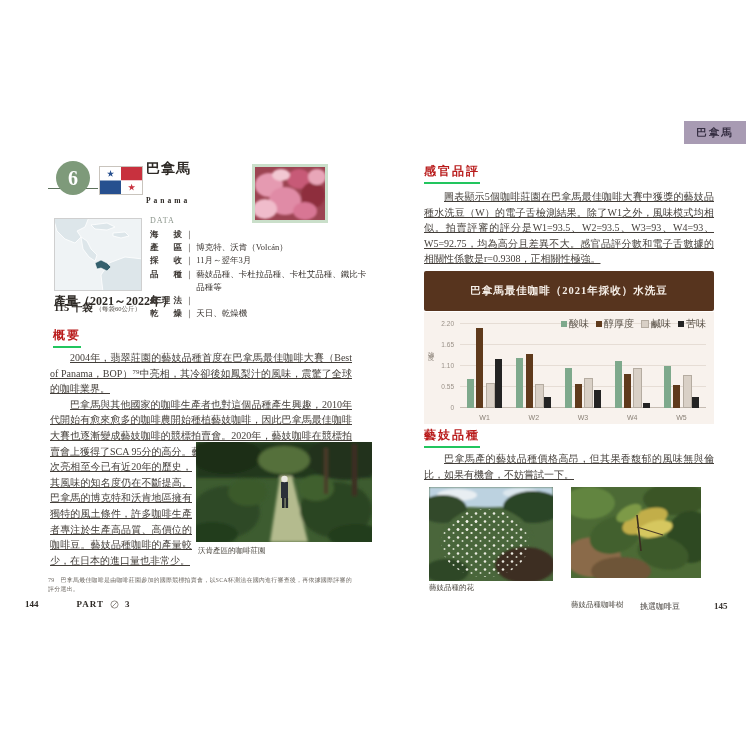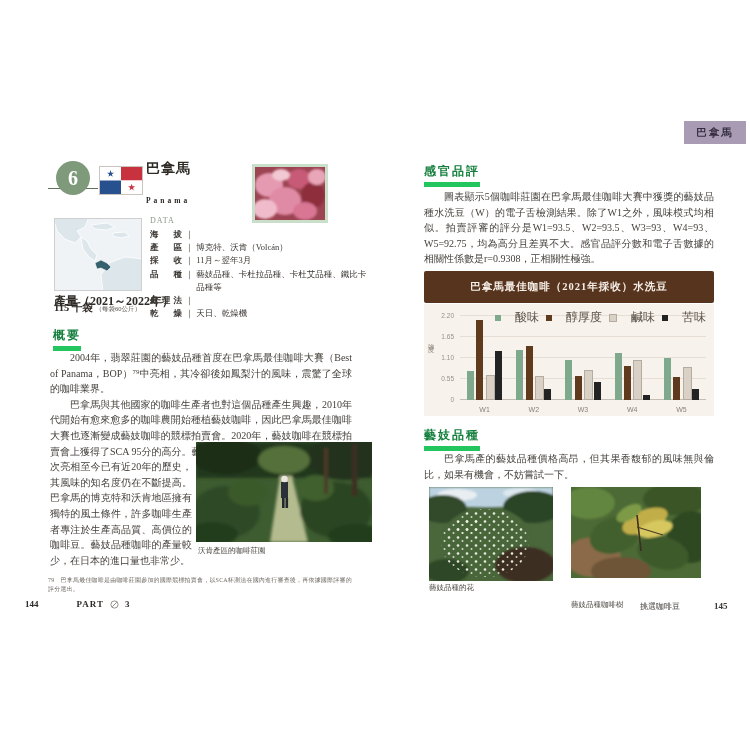--- a/index.html
+++ b/index.html
@@ -24,25 +24,25 @@
 
   
   .data-block{left:150px;top:216px;width:222px;}
   .data-title{font-size:8px;letter-spacing:1px;color:#8b958b;margin-bottom:3px;}
   .data-row{display:flex;font-size:8.5px;line-height:13.2px;color:#3c3733;}
   .dl{width:32px;font-weight:700;text-align-last:justify;flex:none;}
   .dsep{margin:0 3px;flex:none;color:#3c3733;}
   .dv{flex:1;}
 
   
-  .sec-h{font-size:12px;font-weight:700;color:#15803d;letter-spacing:2px;
-         border-bottom:5px solid #22c55e;padding-bottom:2px;display:inline-block;}
-
-  
-  .body-p{font-size:10px;line-height:15.6px;text-align:justify;color:#433e39;margin:0;}
+  .sec-h{font-size:12px;font-weight:700;color:#b91c1c;letter-spacing:2px;
+         border-bottom:2px solid #22c55e;padding-bottom:2px;display:inline-block;}
+
+  
+  .body-p{font-size:10px;line-height:15.6px;text-align:justify;color:#433e39;margin:0;text-decoration:underline;}
   .indent{text-indent:2em;}
   .overview-flow{left:50px;top:350px;width:302px;}
   .narrow{width:142px;}
   .farm-photo{left:196px;top:442px;width:176px;height:100px;}
   .photo-cap{font-size:7.5px;color:#4a463f;}
 
   
   .footnote{left:48px;top:576px;width:310px;font-size:6px;color:#6d6862;letter-spacing:0.2px;}
   .footer-l{left:25px;top:599px;font-size:9px;color:#2e2a26;display:flex;align-items:center;}
   .footer-l .pg{font-weight:700;margin-right:38px;}
@@ -59,33 +59,33 @@
   .sens-p{left:424px;top:189px;width:290px;}
   .geisha-h{left:424px;top:427px;}
   .geisha-p{left:424px;top:451px;width:290px;}
   .flower-photo{left:429px;top:487px;width:124px;height:94px;}
   .tree-photo{left:571px;top:487px;width:130px;height:91px;}
   .cap1{left:429px;top:583px;}
   .cap2{left:571px;top:600px;}
 
   
   .chart{left:424px;top:271px;width:290px;}
-  .chart-title{height:32px;background:#57341e;border-radius:2px;color:#f6efe8;font-size:10.5px;
+  .chart-title{height:40px;background:#57341e;border-radius:2px;color:#f6efe8;font-size:10.5px;
                font-weight:700;letter-spacing:1px;display:flex;align-items:center;justify-content:center;}
   .chart-plot{position:relative;height:112px;background:#f8f2ed;margin-top:1px;overflow:hidden;}
   .gline{position:absolute;height:1px;background:#e6ddd5;}
   .gline.zero{background:#c6bcb2;}
   .ytick{position:absolute;width:26px;text-align:right;font-size:6.5px;color:#9a9188;
          font-family:"Liberation Sans",sans-serif;}
   .ylab{position:absolute;left:2px;top:34px;writing-mode:vertical-rl;font-size:6.5px;color:#8b8278;letter-spacing:2px;}
   .bar{position:absolute;width:7px;}
   .catlab{position:absolute;bottom:3px;font-size:7px;color:#8b8278;text-align:center;
           font-family:"Liberation Sans",sans-serif;}
   .legend{position:absolute;right:8px;top:5px;display:flex;gap:7px;align-items:center;}
-  .leg-item{display:flex;align-items:center;gap:14px;font-size:12px;color:#5a5248;font-family:Liberation Serif, serif;}
+  .leg-item{display:flex;align-items:center;gap:2px;font-size:10px;color:#5a5248;font-family:Liberation Serif, serif;}
   .leg-sw{width:6px;height:6px;display:inline-block;}
 </style>
 </head>
 <body>
 
 <div id="canvas">
 
   <div class="abs badge-line"></div>
   <div class="abs badge">6</div>
 

